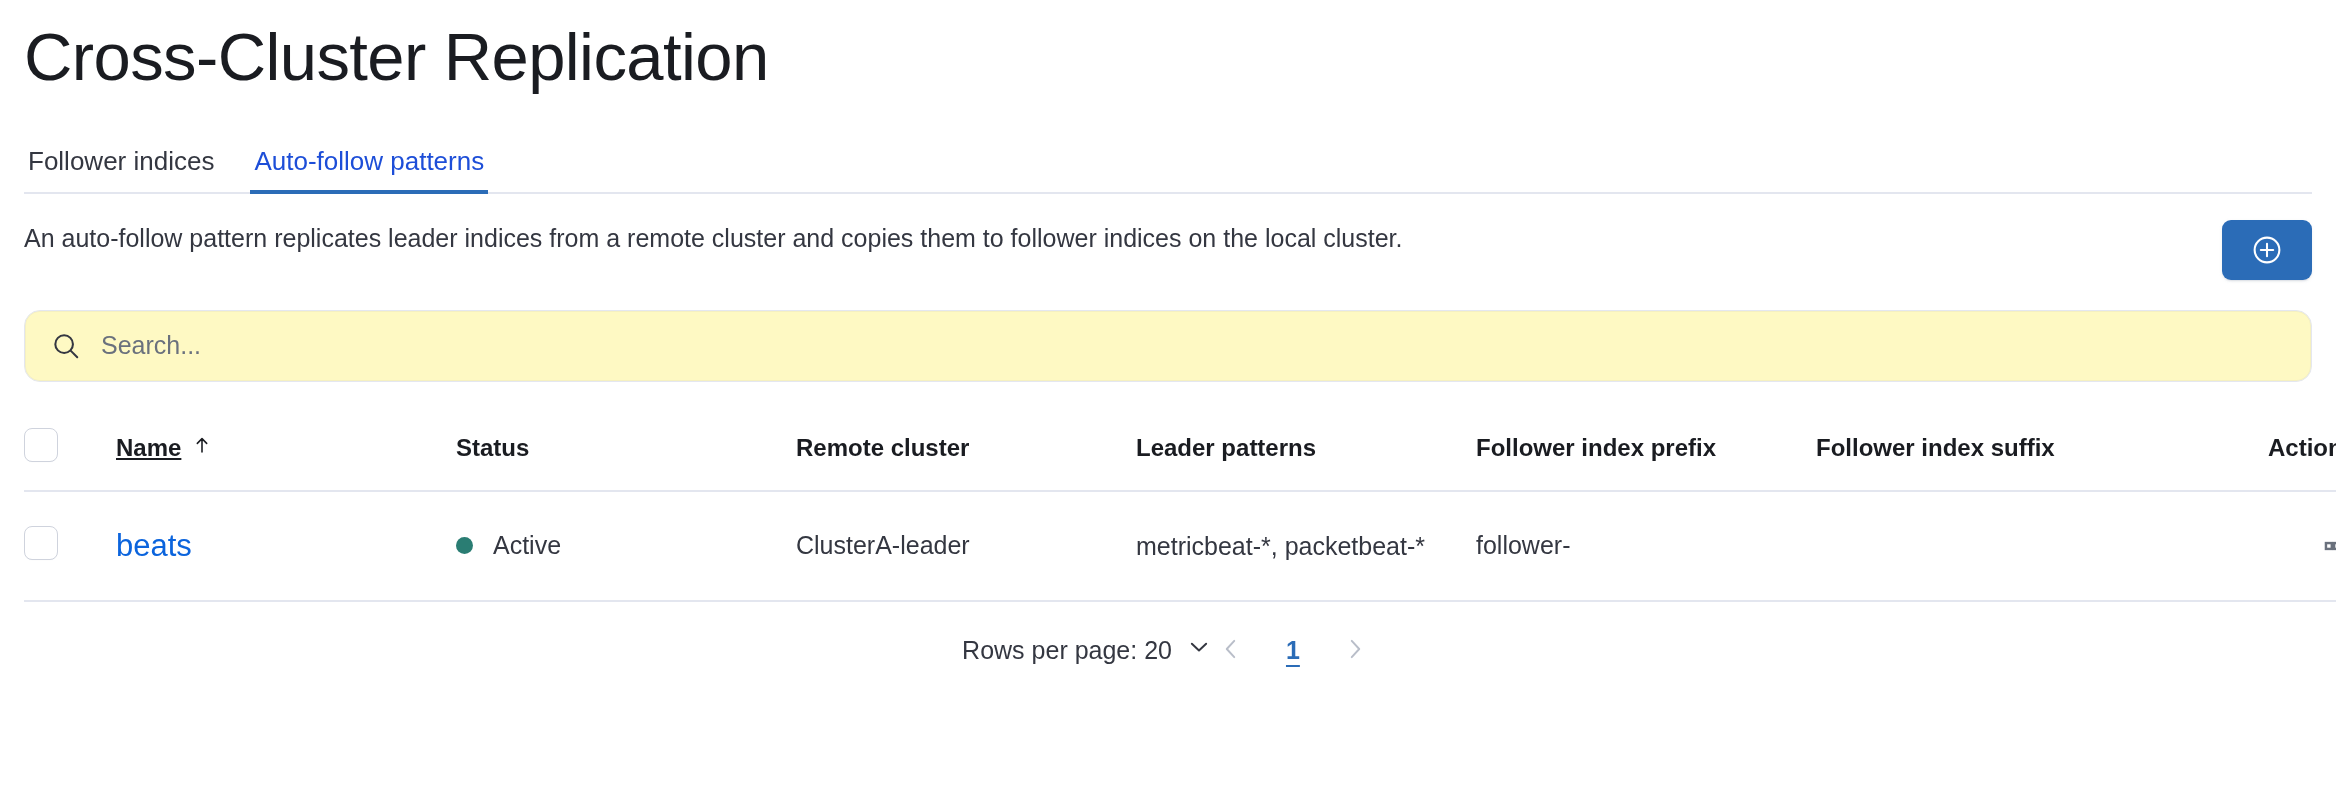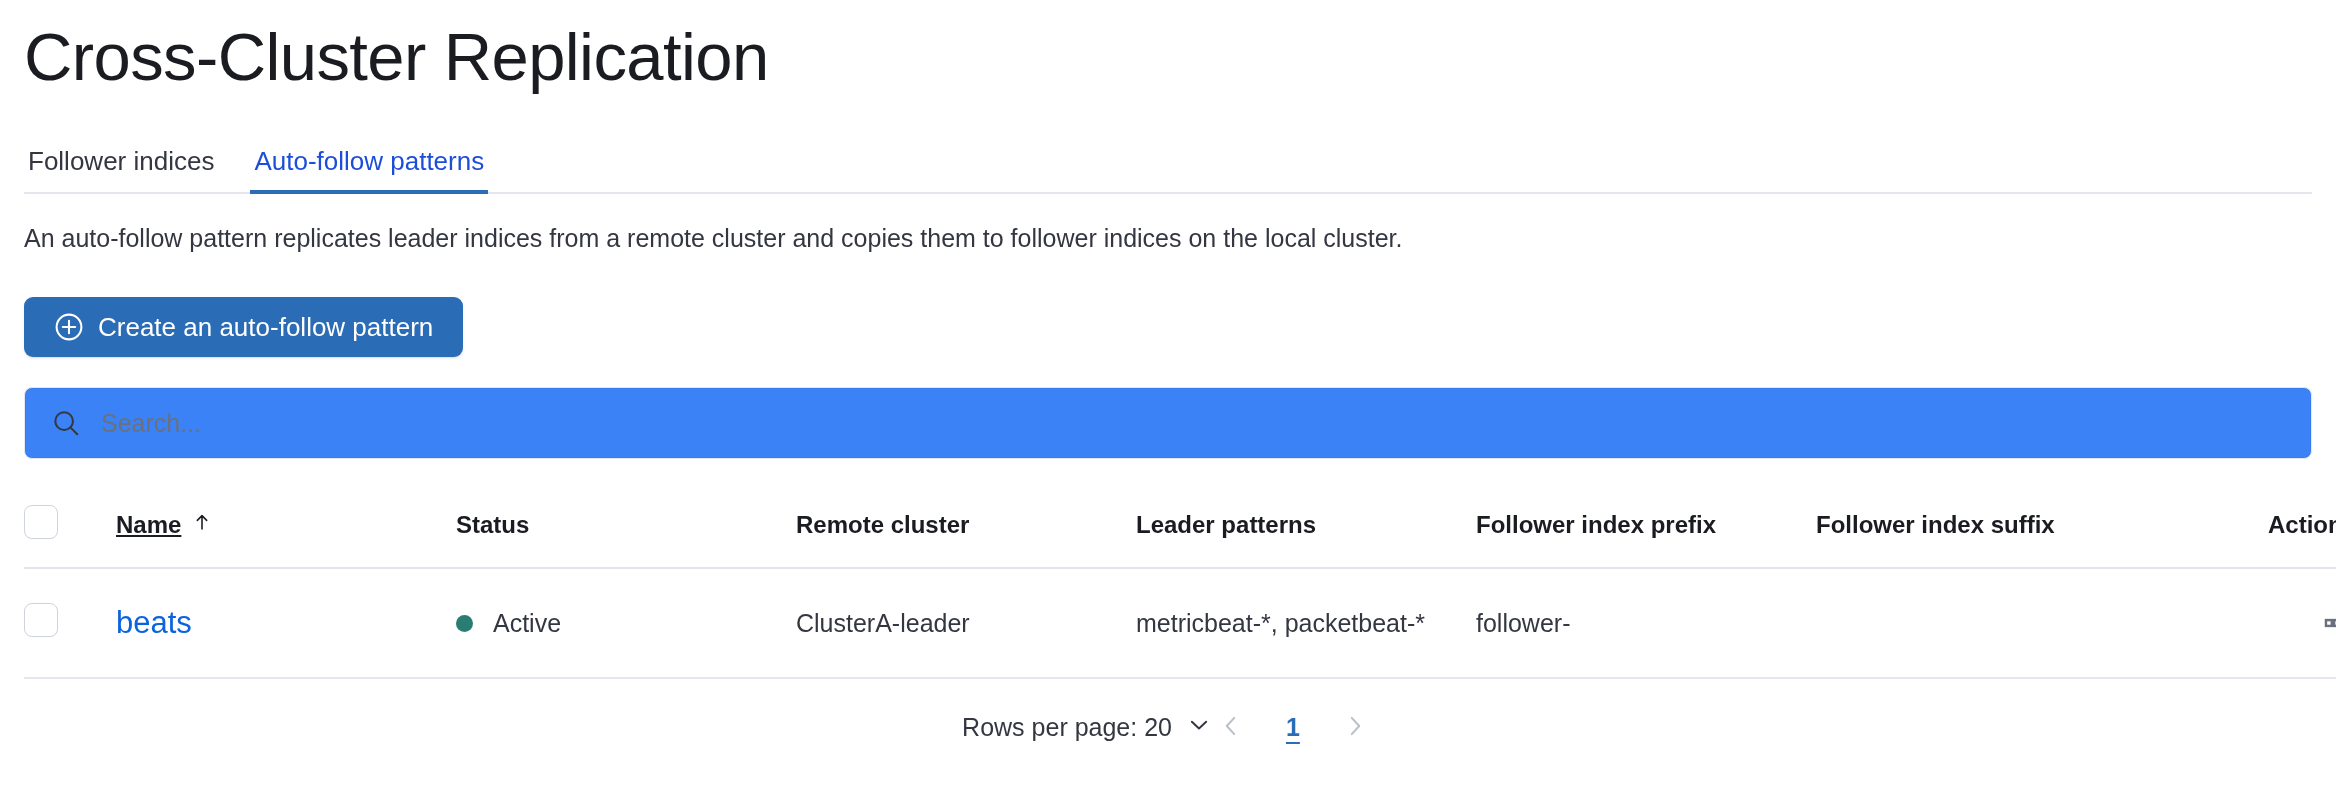--- a/index.html
+++ b/index.html
@@ -70,21 +70,20 @@
     background: #2B6CB7;
   }
 
   
   .desc-row {
     display: flex;
     align-items: flex-start;
     justify-content: space-between;
     margin-top: 26px;
     gap: 40px;
-    flex-direction: column;
   }
   .desc-text {
     font-size: 25px;
     line-height: 1.5;
     color: #343741;
     max-width: 1700px;
     margin: 0;
   }
   .create-btn {
     flex: none;
@@ -107,23 +106,23 @@
   .create-btn svg { display:block; }
 
   
   .search-wrap {
     margin-top: 30px;
     position: relative;
   }
   .search-box {
     width: 100%;
     height: 72px;
-    background: #3b82f6;
+    background: #fef9c3;
     border: 1px solid #e4e7f0;
-    border-radius: 8px;
+    border-radius: 16px;
     box-shadow: inset 0 0 0 1px rgba(19,34,149,.04);
     display: flex;
     align-items: center;
     padding: 0 26px;
     gap: 18px;
   }
   .search-box svg { flex: none; display:block; }
   .search-input {
     flex: 1;
     border: none;
@@ -283,21 +282,20 @@
 
   <div class="desc-row">
     <p class="desc-text">An auto-follow pattern replicates leader indices from a remote cluster and copies them to follower indices on the local cluster.</p>
     <button class="create-btn">
       <span>
         <svg width="30" height="30" viewBox="0 0 16 16" fill="none" xmlns="http://www.w3.org/2000/svg">
           <circle cx="8" cy="8" r="6.6" stroke="#ffffff" stroke-width="1.1"></circle>
           <path d="M8 4.7v6.6M4.7 8h6.6" stroke="#ffffff" stroke-width="1.1" stroke-linecap="round"></path>
         </svg>
       </span>
-      <span>Create an auto-follow pattern</span>
     </button>
   </div>
 
   <div class="search-wrap">
     <div class="search-box">
       <span>
         <svg width="30" height="30" viewBox="0 0 16 16" fill="none" xmlns="http://www.w3.org/2000/svg">
           <circle cx="7" cy="7" r="4.7" stroke="#343741" stroke-width="1.1"></circle>
           <path d="M10.6 10.6L14 14" stroke="#343741" stroke-width="1.1" stroke-linecap="round"></path>
         </svg>

